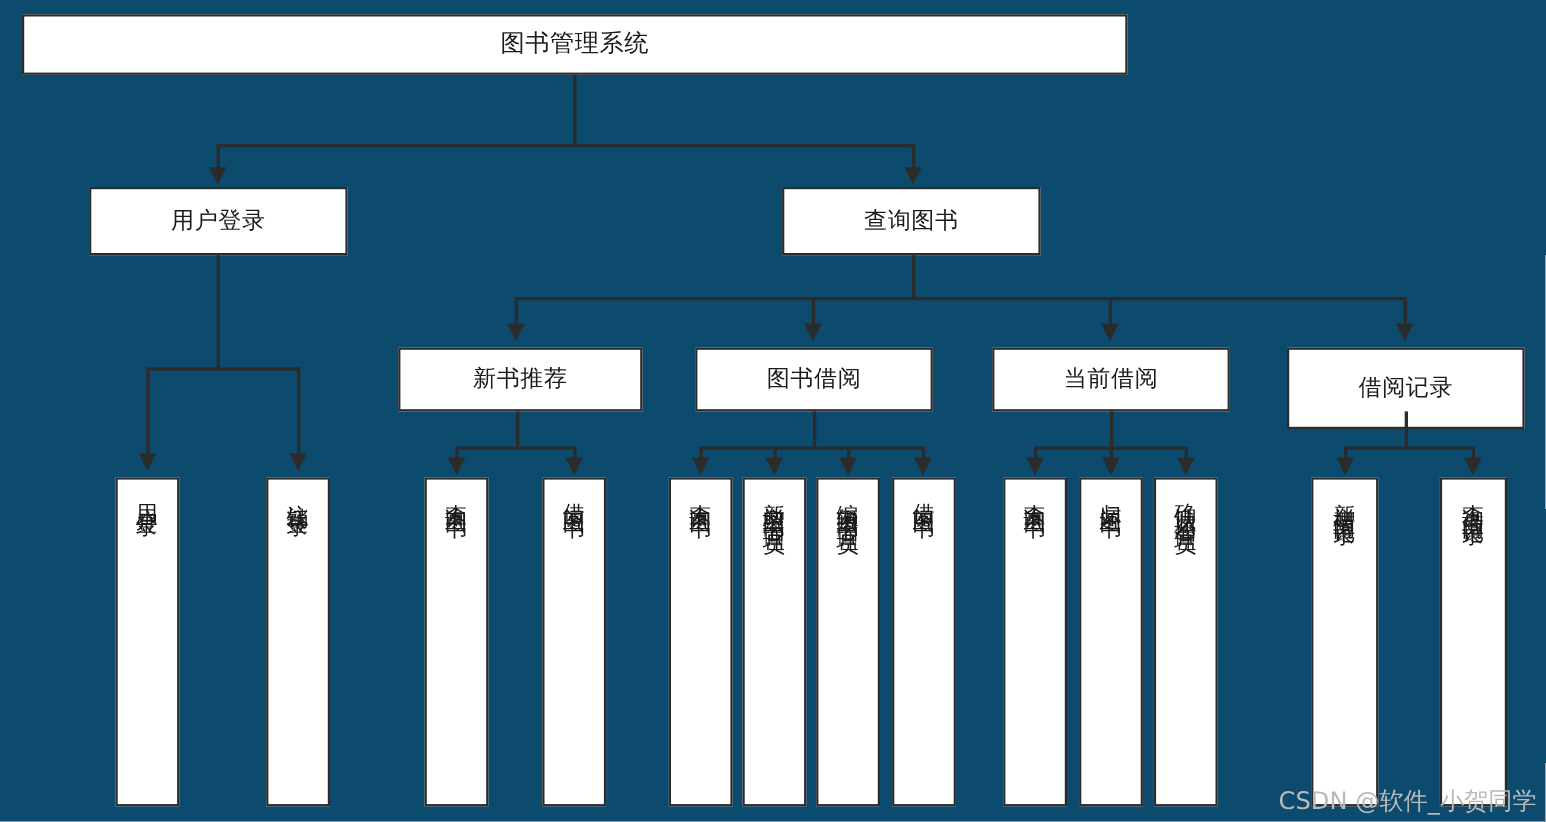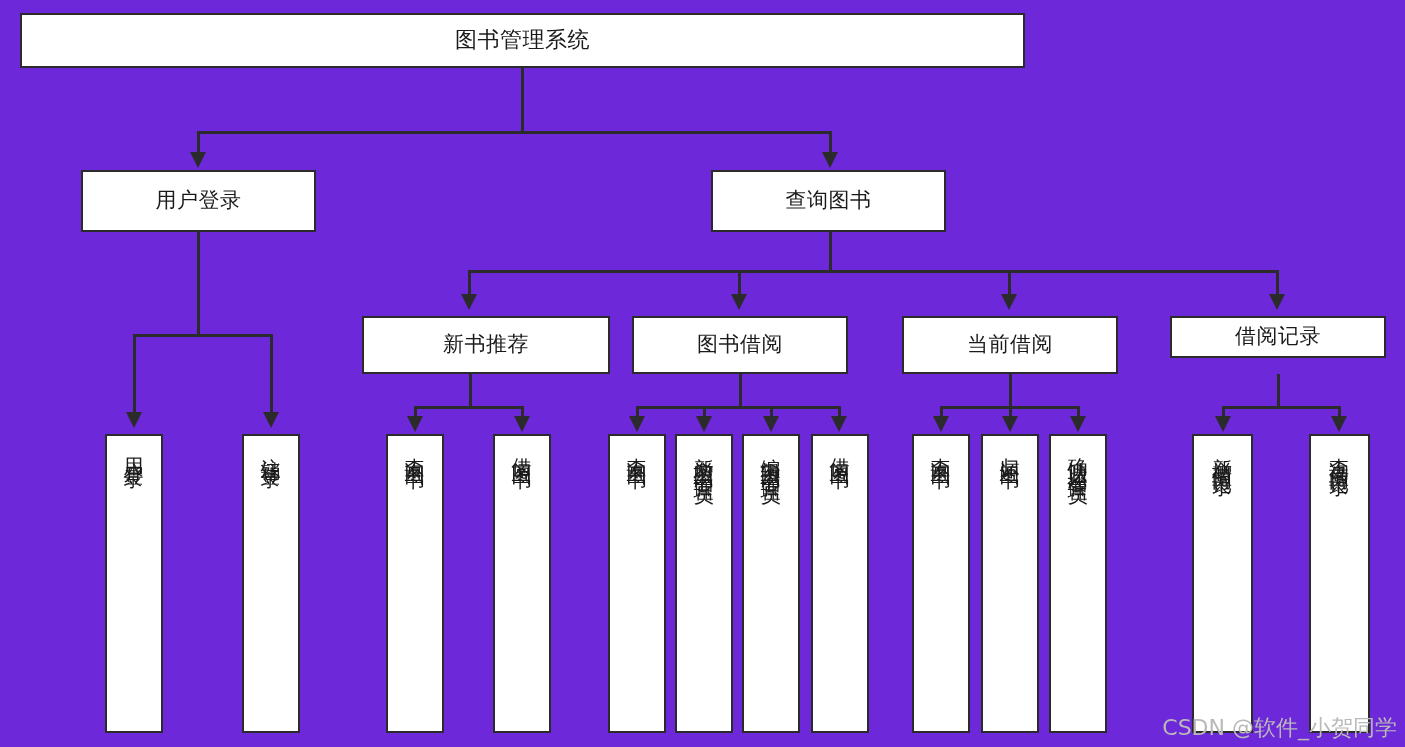--- a/index.html
+++ b/index.html
@@ -8,21 +8,21 @@
     padding: 0;
     background: #ffffff;
   }
   body {
     font-family: "DejaVu Sans", "Liberation Sans", sans-serif;
   }
   #canvas {
     position: relative;
     width: 1405px;
     height: 747px;
-    background: #6d28d9;
+    background: #0c4a6e;
     overflow: hidden;
   }
 
   
   .node {
     position: absolute;
     box-sizing: border-box;
     background: #ffffff;
     border: 2.5px solid #2b2b2b;
     display: flex;
@@ -124,30 +124,30 @@
 
   <div class="conn vline" style="left:468px; top:270px; width:2.5px; height:26px;"></div>
   <div class="arrow" style="left:461px; top:294px;"></div>
   <div class="conn vline" style="left:738px; top:270px; width:2.5px; height:26px;"></div>
   <div class="arrow" style="left:731px; top:294px;"></div>
   <div class="conn vline" style="left:1008px; top:270px; width:2.5px; height:26px;"></div>
   <div class="arrow" style="left:1001px; top:294px;"></div>
   <div class="conn vline" style="left:1276px; top:270px; width:2.5px; height:26px;"></div>
   <div class="arrow" style="left:1269px; top:294px;"></div>
 
-  <div class="node horiz" style="left:362px; top:316px; width:248px; height:58px;align-items:center;">
+  <div class="node horiz" style="left:362px; top:316px; width:222px; height:58px;align-items:center;">
     <span class="lbl">新书推荐</span>
   </div>
   <div class="node horiz" style="left:902px; top:316px; width:216px; height:58px;">
     <span class="lbl">当前借阅</span>
   </div>
   <div class="node horiz" style="left:632px; top:316px; width:216px; height:58px;">
     <span class="lbl">图书借阅</span>
   </div>
-  <div class="node horiz" style="left:1170px; top:316px; width:216px; height:42px;">
+  <div class="node horiz" style="left:1170px; top:316px; width:216px; height:74px;">
     <span class="lbl">借阅记录</span>
   </div>
 
   <div class="conn vline" style="left:469px; top:374px; width:2.5px; height:34px;"></div>
   <div class="conn hline" style="left:414px; top:406px; width:110px; height:2.5px;"></div>
   <div class="conn vline" style="left:414px; top:406px; width:2.5px; height:20px;"></div>
   <div class="arrow" style="left:407px; top:416px;"></div>
   <div class="conn vline" style="left:521px; top:406px; width:2.5px; height:20px;"></div>
   <div class="arrow" style="left:514px; top:416px;"></div>
 

